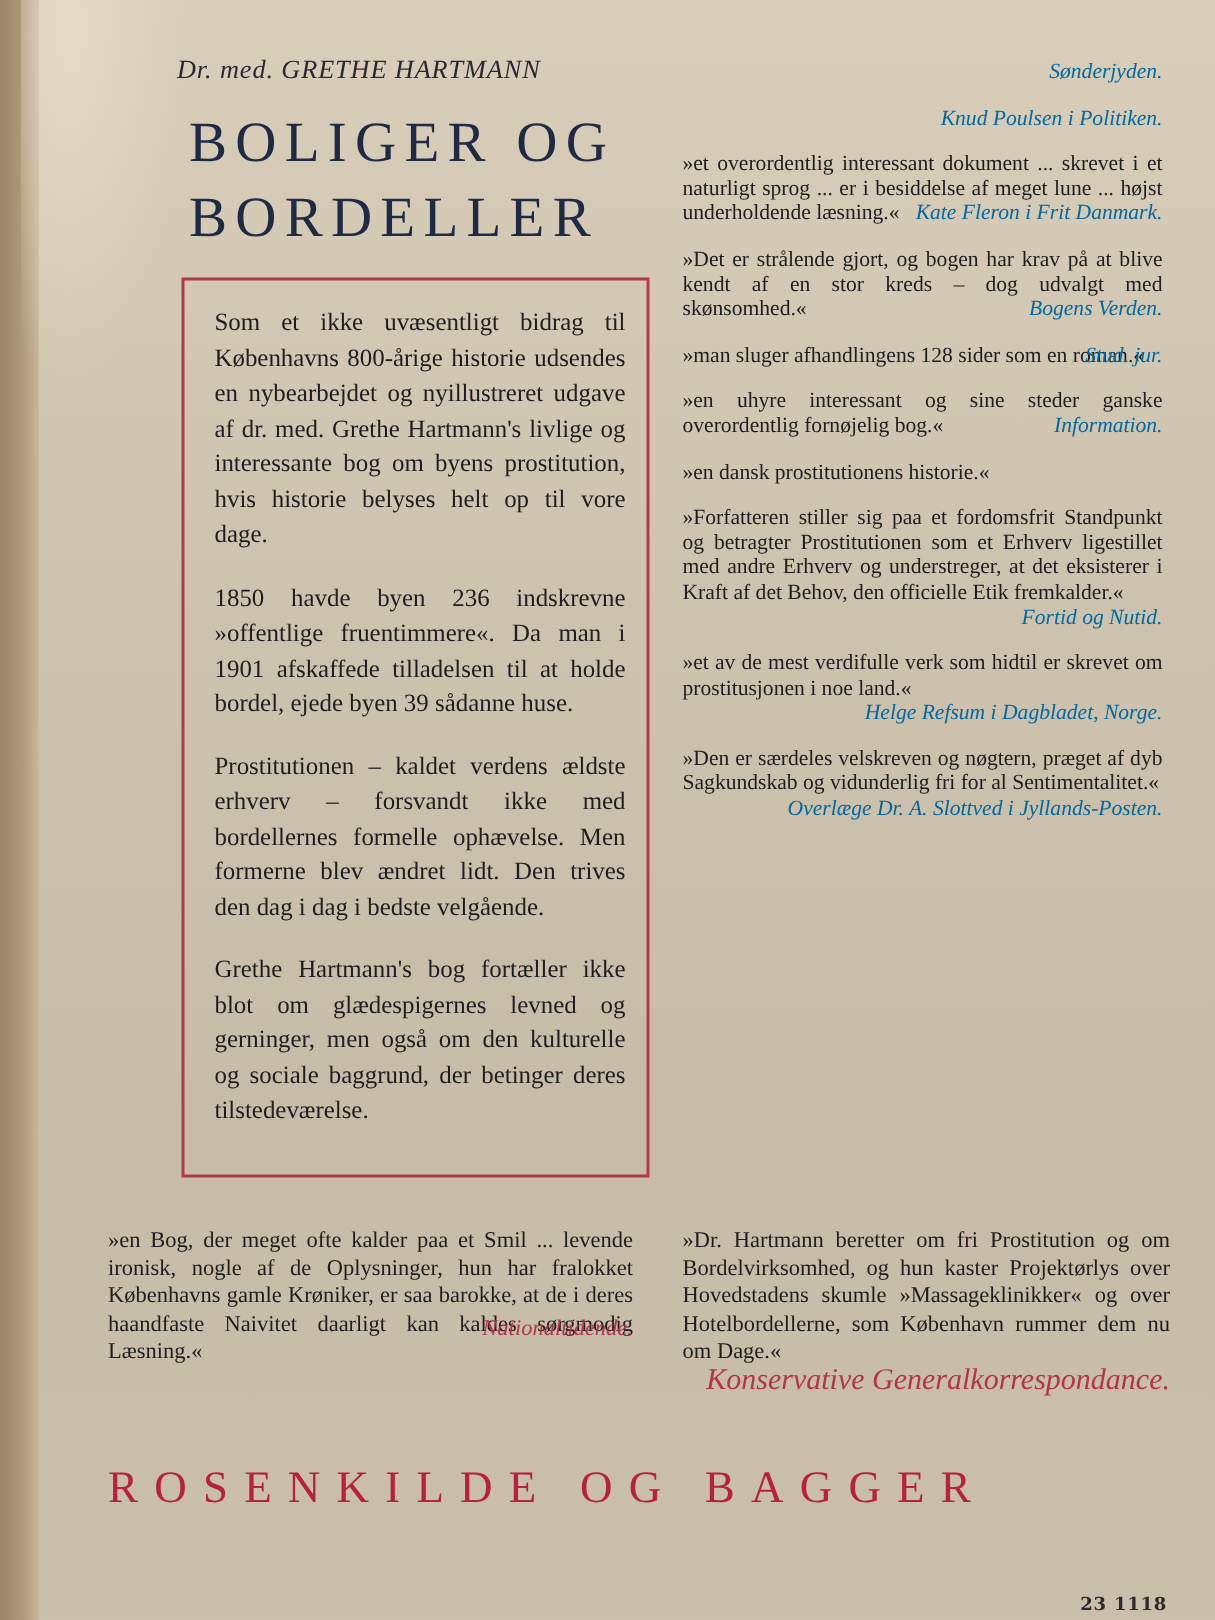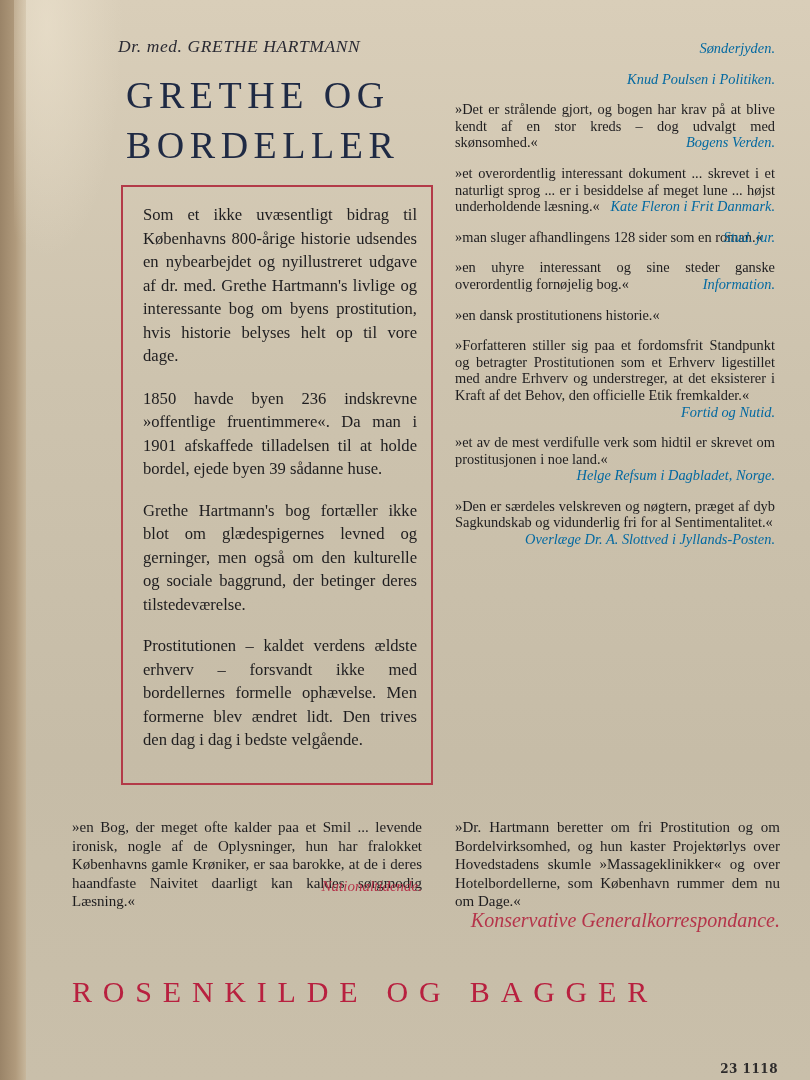--- a/index.html
+++ b/index.html
@@ -71,45 +71,45 @@
 </style>
 </head>
 <body>
 
 <div class="edge"></div>
 <div class="edge-shade"></div>
 
 <div class="author">Dr. med. GRETHE HARTMANN</div>
 
 <div class="title">
-  <span>GRETHE OG</span>
+  <span>BOLIGER OG</span>
   <span>BORDELLER</span>
 </div>
 
 <div class="box">
   <p>Som et ikke uvæsentligt bidrag til Københavns 800-årige historie udsendes en nybearbejdet og nyillustreret udgave af dr. med. Grethe Hartmann's livlige og interessante bog om byens prostitution, hvis historie belyses helt op til vore dage.</p>
   <p>1850 havde byen 236 indskrevne »offentlige fruentimmere«. Da man i 1901 afskaffede tilladelsen til at holde bordel, ejede byen 39 sådanne huse.</p>
+  <p>Prostitutionen – kaldet verdens ældste erhverv – forsvandt ikke med bordellernes formelle ophævelse. Men formerne blev ændret lidt. Den trives den dag i dag i bedste velgående.</p>
   <p>Grethe Hartmann's bog fortæller ikke blot om glædespigernes levned og gerninger, men også om den kulturelle og sociale baggrund, der betinger deres tilstedeværelse.</p>
-  <p>Prostitutionen – kaldet verdens ældste erhverv – forsvandt ikke med bordellernes formelle ophævelse. Men formerne blev ændret lidt. Den trives den dag i dag i bedste velgående.</p>
 </div>
 
 <div class="col-right">
   <div class="quote">
     <p class="src">Sønderjyden.</p>
   </div>
   <div class="quote">
     <p class="src">Knud Poulsen i Politiken.</p>
   </div>
   <div class="quote">
+    <p class="qt">»et overordentlig interessant dokument ... skrevet i et naturligt sprog ... er i besiddelse af meget lune ... højst underholdende læsning.«</p>
+    <p class="src" style="margin-top:-16.6px">Kate Fleron i Frit Danmark.</p>
+  </div>
+  <div class="quote">
     <p class="qt">»Det er strålende gjort, og bogen har krav på at blive kendt af en stor kreds – dog udvalgt med skønsomhed.«</p>
     <p class="src" style="margin-top:-16.6px">Bogens Verden.</p>
-  </div>
-  <div class="quote">
-    <p class="qt">»et overordentlig interessant dokument ... skrevet i et naturligt sprog ... er i besiddelse af meget lune ... højst underholdende læsning.«</p>
-    <p class="src" style="margin-top:-16.6px">Kate Fleron i Frit Danmark.</p>
   </div>
   <div class="quote">
     <p class="qt">»man sluger afhandlingens 128 sider som en roman.«</p>
     <p class="src" style="margin-top:-16.6px">Stud. jur.</p>
   </div>
   <div class="quote">
     <p class="qt">»en uhyre interessant og sine steder ganske overordentlig fornøjelig bog.«</p>
     <p class="src" style="margin-top:-16.6px">Information.</p>
   </div>
   <div class="quote">

